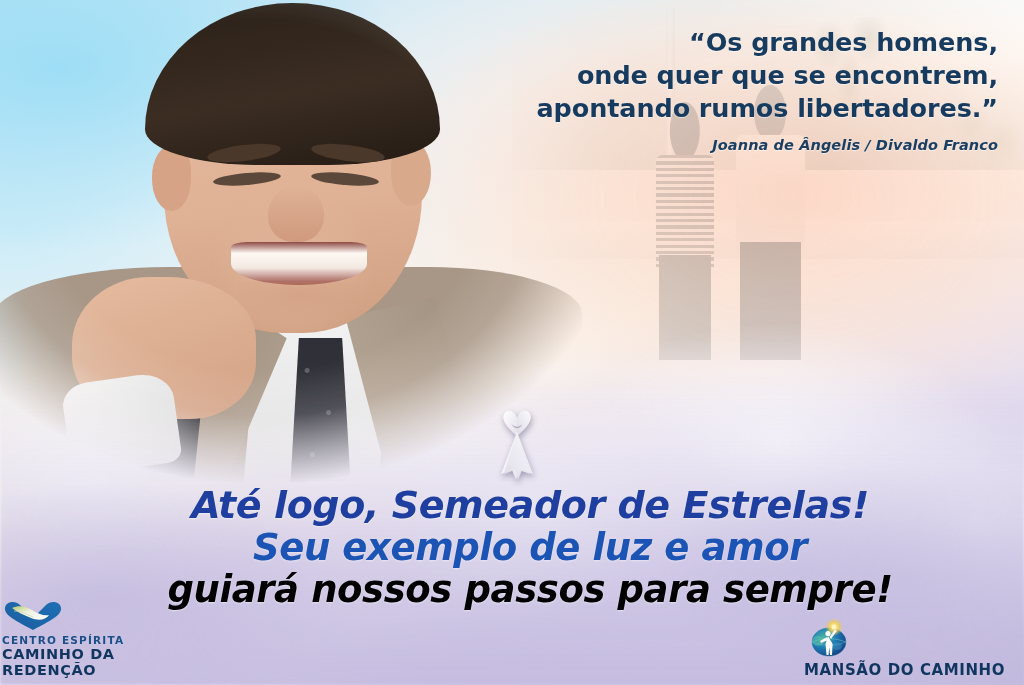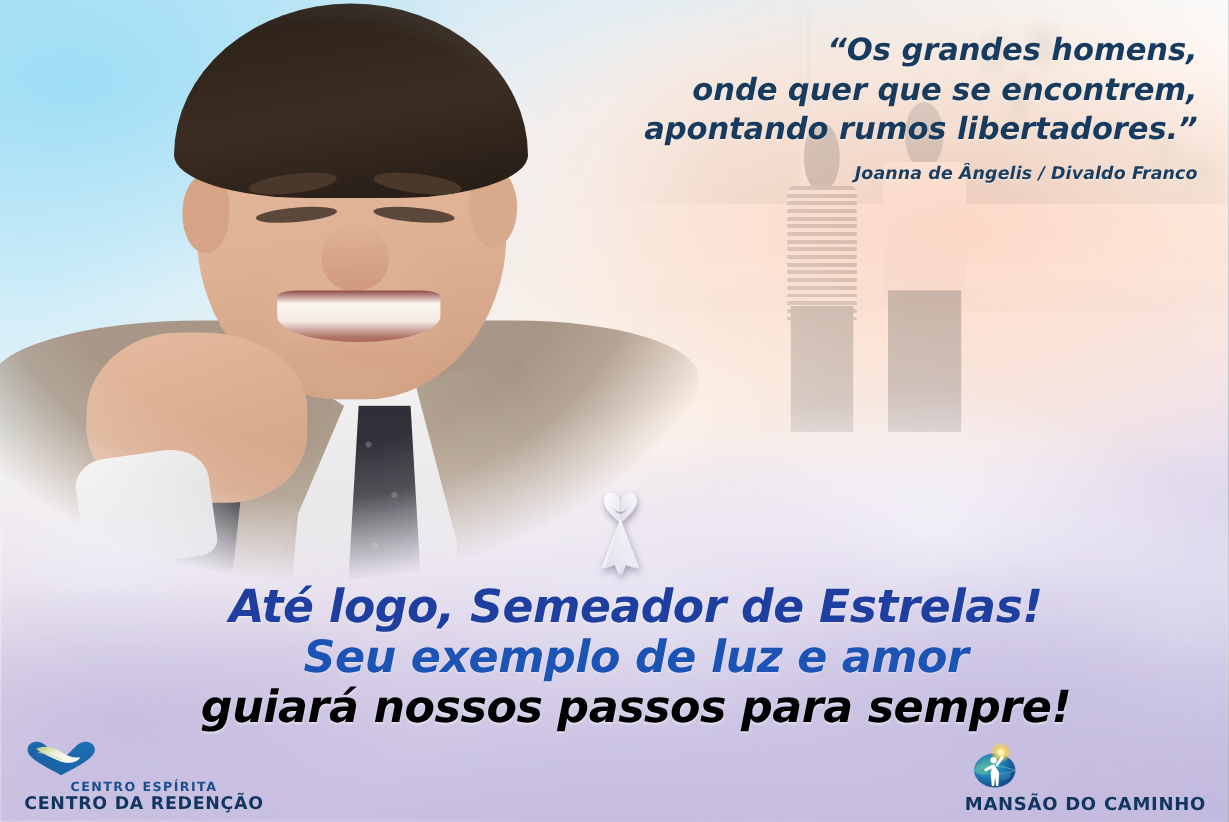--- a/index.html
+++ b/index.html
@@ -247,21 +247,20 @@
   .quote {
     position: absolute;
     right: 26px;
     top: 26px;
     width: 560px;
     text-align: right;
     z-index: 6;
   }
   .quote-line {
     font-family: "DejaVu Sans", sans-serif;
-    font-style: italic;
     font-weight: bold;
     font-size: 25.5px;
     line-height: 33px;
     letter-spacing: -0.1px;
     color: #173b5e;
     white-space: nowrap;
     text-shadow: 0 1px 1px rgba(255,255,255,.5);
   }
   .quote-attrib {
     margin-top: 12px;
@@ -307,24 +306,24 @@
   .hl-1 { font-size: 38px; color: #1f3fa0; margin-bottom: 5px;
           text-shadow: 0 1px 2px rgba(255,255,255,.45); }
   .hl-2 { font-size: 37px; color: #1b54b4; margin-bottom: 5px;
           text-shadow: 0 1px 2px rgba(255,255,255,.45); }
   .hl-3 { font-size: 37px; color: #000000; 
           text-shadow: 0 1px 2px rgba(255,255,255,.45); }
 
   
   .logo-left {
     position: absolute;
-    left: 20px;
+    left: 2px;
     bottom: 6px;
     width: 200px;
-    text-align: center;
+    text-align: left;
     z-index: 7;
   }
   .logo-right {
     position: absolute;
     right: 10px;
     bottom: 6px;
     width: 210px;
     text-align: left;
     z-index: 7;
   }
@@ -457,21 +456,21 @@
             <stop offset=".42" stop-color="#eef3e2"></stop>
             <stop offset="1" stop-color="#ffffff"></stop>
           </linearGradient>
         </defs>
         <path d="M31 31 C 14 22, 2 16, 3 9 C 4 2, 14 1, 19 7 L 31 19 L 43 7 C 48 1, 58 2, 59 9 C 60 16, 48 22, 31 31 Z" fill="url(#hrt)"></path>
         <path d="M10 9 C 16 6, 24 7, 30 11 C 36 15, 42 17, 47 16 C 44 21, 36 22, 29 19 C 22 16, 15 13, 10 9 Z" fill="url(#hnd)"></path>
         <path d="M12 12 C 18 12, 25 15, 31 18" stroke="#cfd9a8" stroke-width="1" fill="none" opacity=".7"></path>
       </svg>
     </span>
     <div class="logo-t1">CENTRO ESPÍRITA</div>
-    <div class="logo-t2">CENTRO DA REDENÇÃO</div>
+    <div class="logo-t2">CAMINHO DA REDENÇÃO</div>
   </div>
 
   <div class="logo-right">
     <span class="logo-mark">
       <svg width="50" height="40" viewBox="0 0 50 40" xmlns="http://www.w3.org/2000/svg">
         <defs>
           <radialGradient id="glb" cx=".34" cy=".34" r=".78">
             <stop offset="0" stop-color="#4fb3a0"></stop>
             <stop offset=".45" stop-color="#1f7fb8"></stop>
             <stop offset="1" stop-color="#143a7a"></stop>

